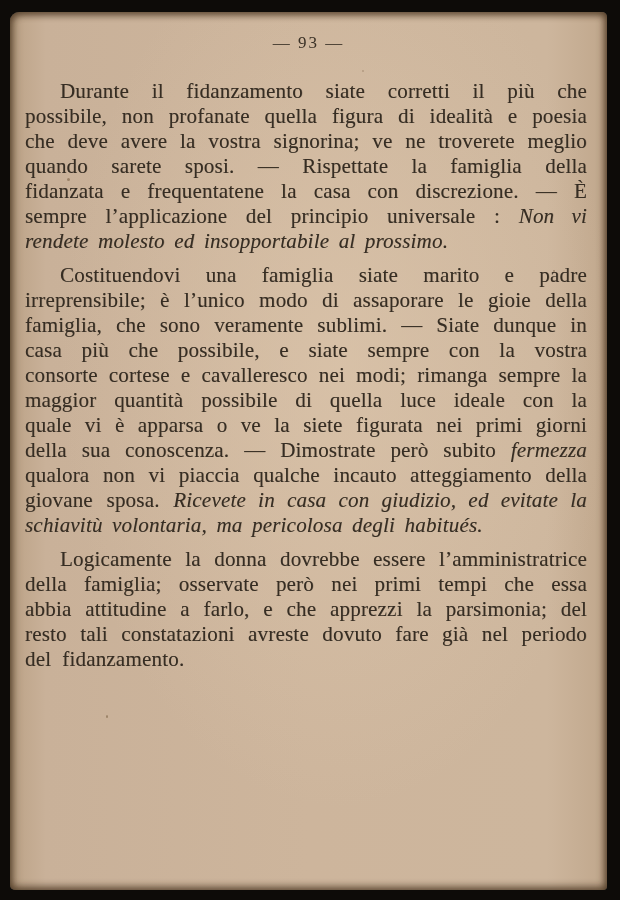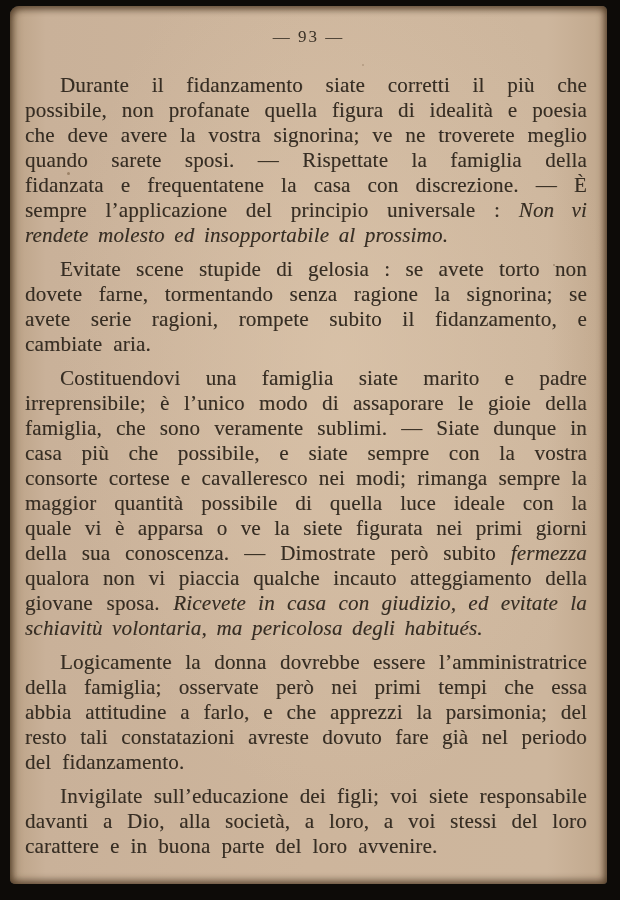--- a/index.html
+++ b/index.html
@@ -10,21 +10,21 @@
     width: 620px;
     height: 900px;
     background: #0d0b08;
     position: relative;
     overflow: hidden;
     font-family: "Liberation Serif", serif;
   }
   .paper {
     position: absolute;
     left: 10px;
-    top: 6px;
+    top: 12px;
     width: 597px;
     height: 878px;
     background:
       radial-gradient(ellipse at 55% 40%, rgba(224,202,176,0.55) 0%, rgba(224,202,176,0) 60%),
       linear-gradient(90deg, #bba286 0%, #c9b199 6%, #cdb59c 50%, #cdb69d 90%, #c0a78c 100%),
       #c9b199;
     border-radius: 9px 5px 4px 5px;
     box-shadow:
       inset 4px 0 8px rgba(62,42,22,0.45),
       inset -4px 0 7px rgba(62,42,22,0.40),
@@ -69,23 +69,21 @@
   .speck.s4 { left: 352px; top: 58px;  width: 2px; height: 2px; opacity: 0.3; }
 </style>
 </head>
 <body>
 
 <div class="scan-frame">
   <div class="paper">
     <div class="page-number">— 93 —</div>
     <div class="page-text">
         <p><span>Durante il fidanzamento siate corretti il più che possibile, non profanate quella figura di idealità e poesia che deve avere la vostra signorina; ve ne troverete meglio quando sarete sposi. — Rispettate la famiglia della fidanzata e frequentatene la casa con discrezione. — È sempre l’applicazione del principio universale : </span><em>Non vi rendete molesto ed insopportabile al prossimo.</em></p>
-        <p><span>Evitate scene stupide di gelosia : se avete torto non dovete farne, tormentando senza ragione la signorina; se avete serie ragioni, rompete subito il fidanzamento, e cambiate aria.</span></p>
         <p><span>Costituendovi una famiglia siate marito e padre irreprensibile; è l’unico modo di assaporare le gioie della famiglia, che sono veramente sublimi. — Siate dunque in casa più che possibile, e siate sempre con la vostra consorte cortese e cavalleresco nei modi; rimanga sempre la maggior quantità possibile di quella luce ideale con la quale vi è apparsa o ve la siete figurata nei primi giorni della sua conoscenza. — Dimostrate però subito </span><em>fermezza</em><span> qualora non vi piaccia qualche incauto atteggiamento della giovane sposa. </span><em>Ricevete in casa con giudizio, ed evitate la schiavitù volontaria, ma pericolosa degli habitués.</em></p>
         <p><span>Logicamente la donna dovrebbe essere l’amministratrice della famiglia; osservate però nei primi tempi che essa abbia attitudine a farlo, e che apprezzi la parsimonia; del resto tali constatazioni avreste dovuto fare già nel periodo del fidanzamento.</span></p>
-        <p><span>Invigilate sull’educazione dei figli; voi siete responsabile davanti a Dio, alla società, a loro, a voi stessi del loro carattere e in buona parte del loro avvenire.</span></p>
       </div>
     <div class="speck s1"></div>
     <div class="speck s2"></div>
     <div class="speck s3"></div>
     <div class="speck s4"></div>
   </div>
 </div>
 
 </body></html>

